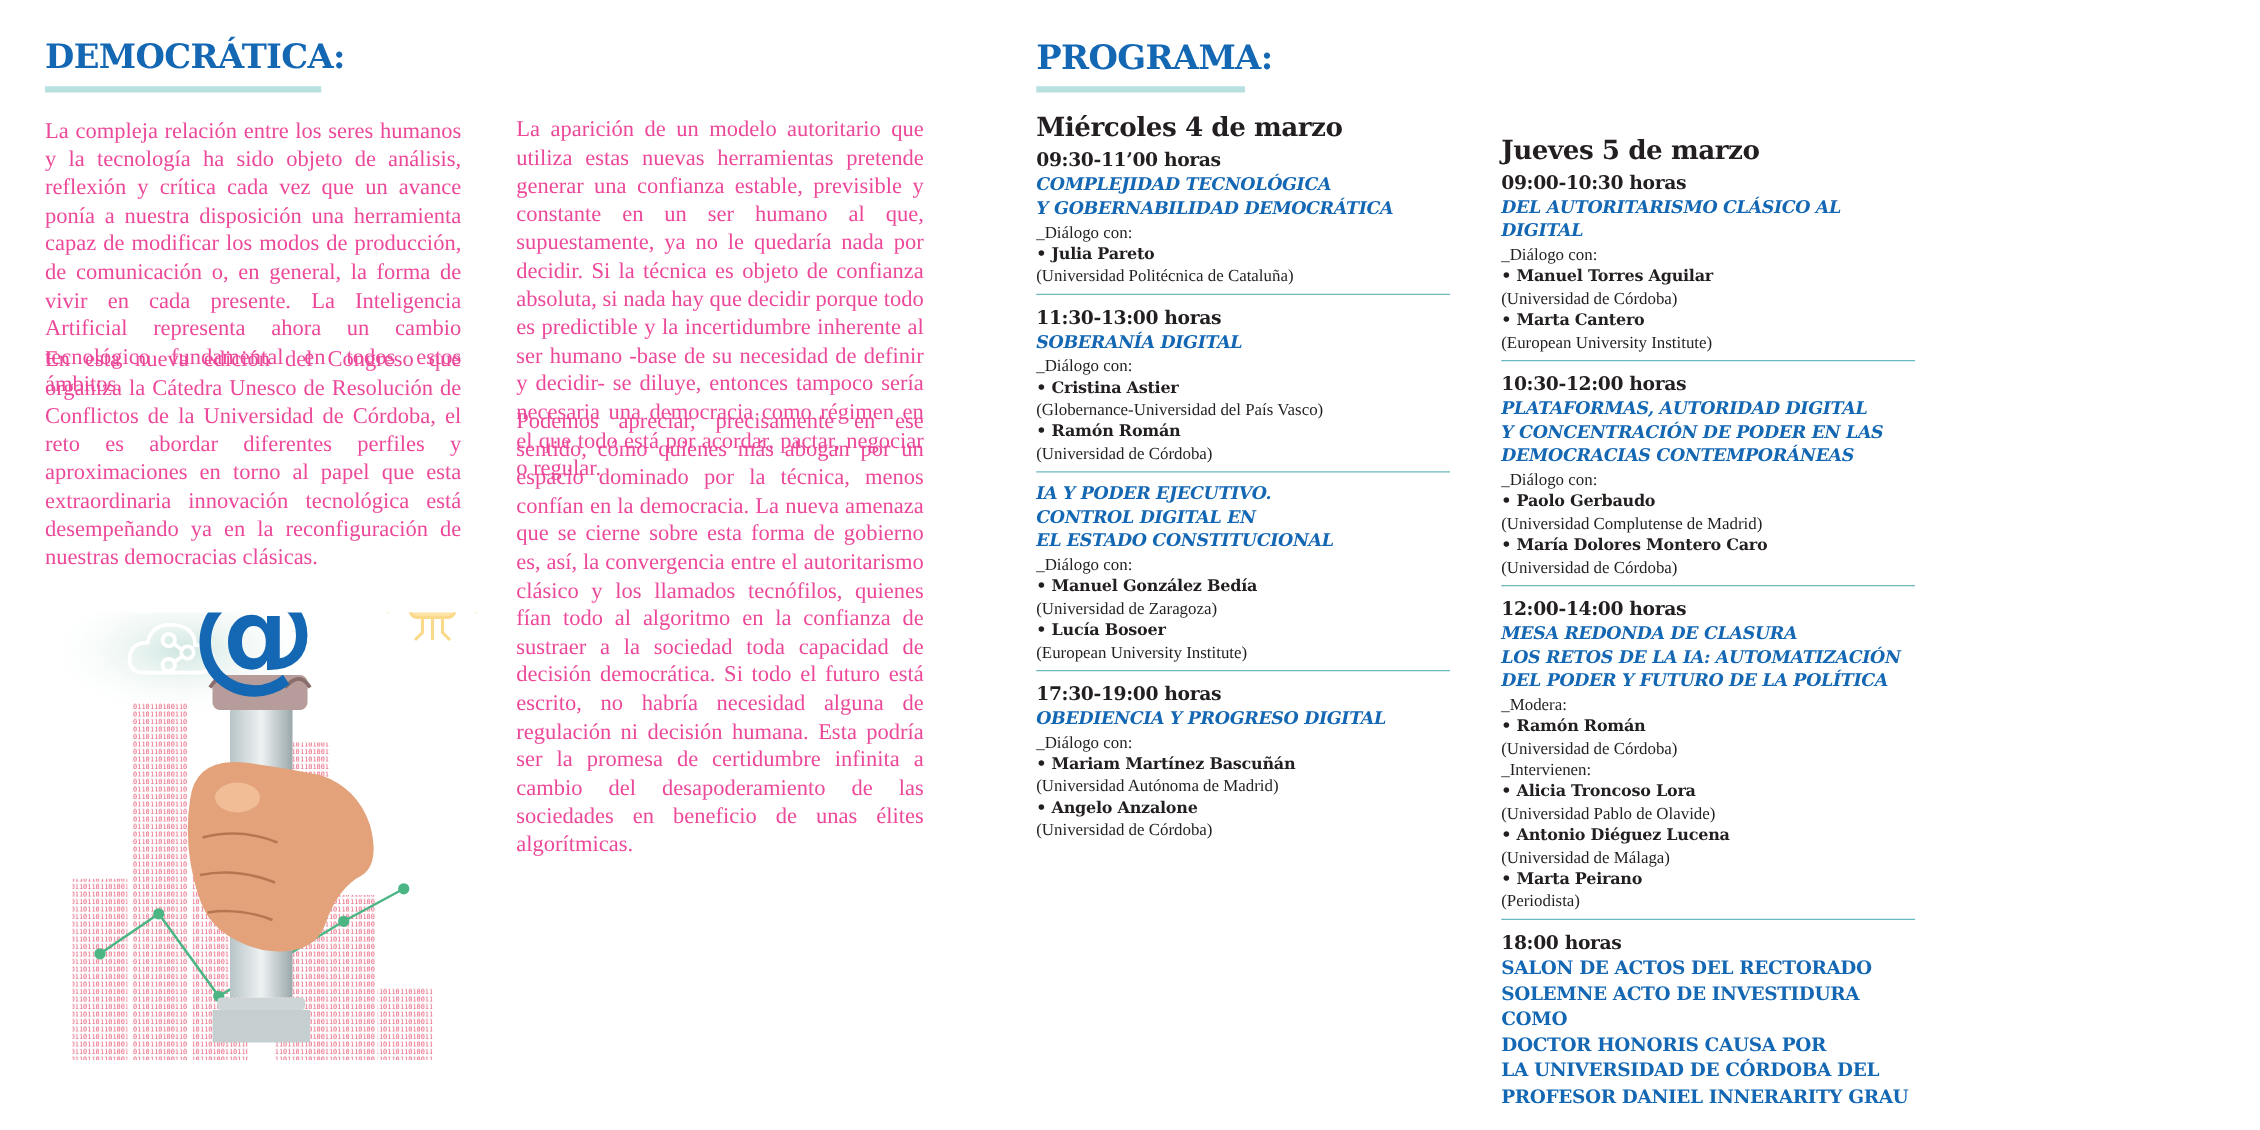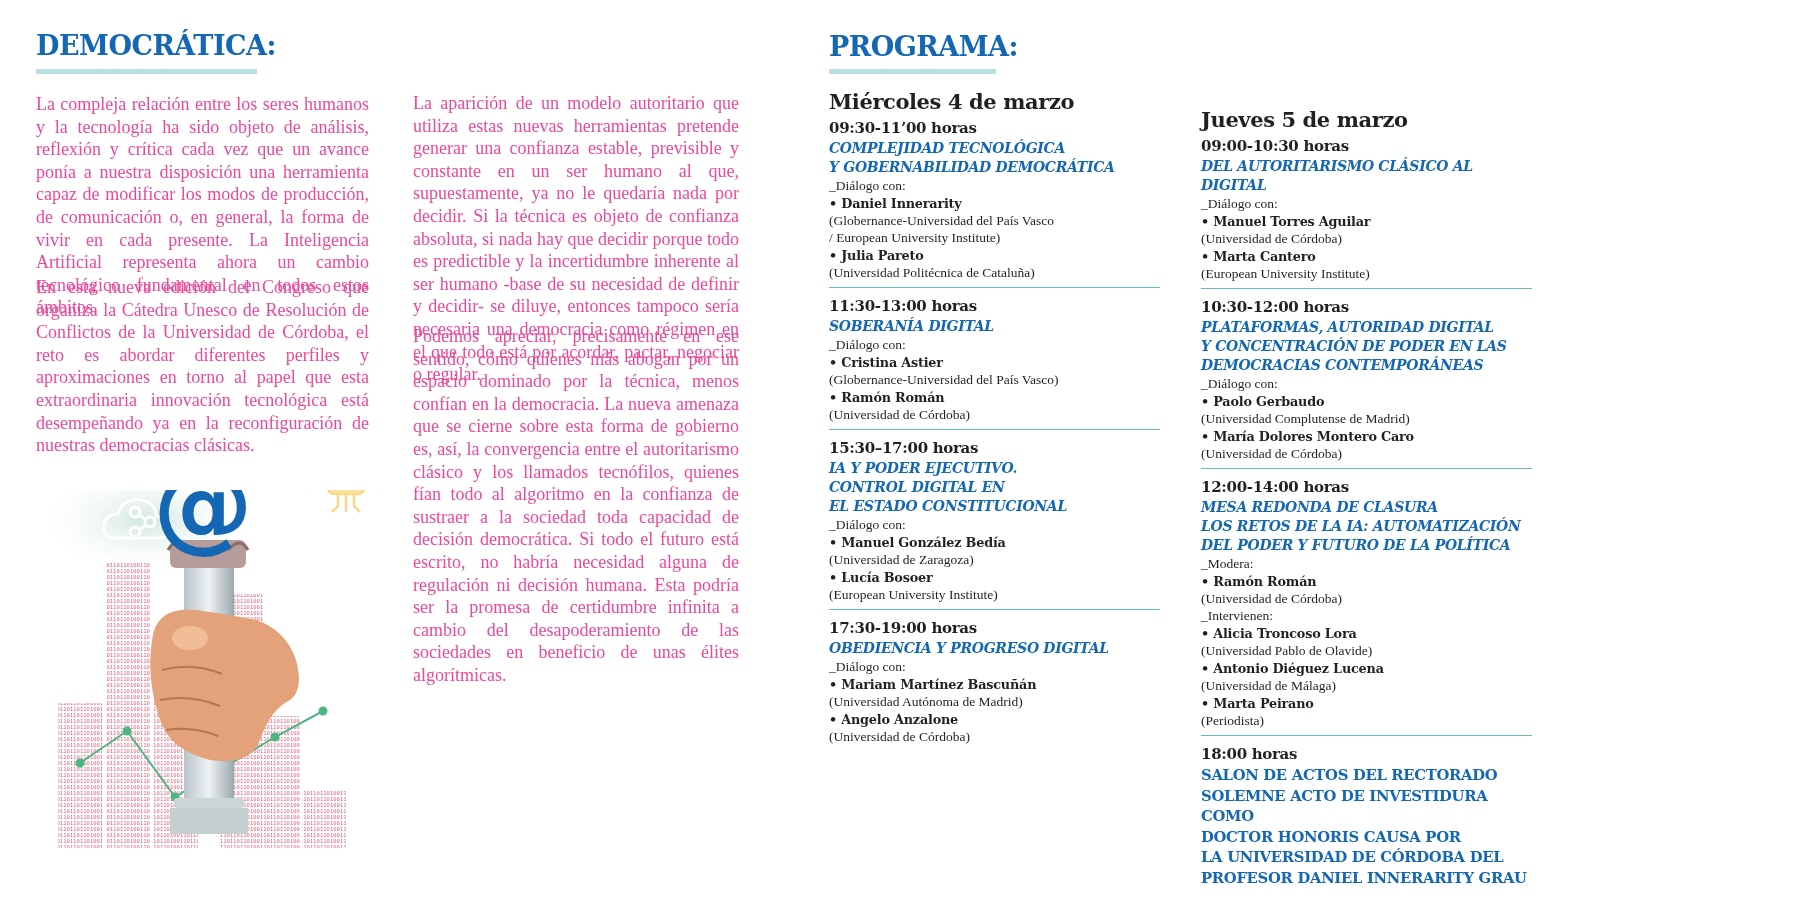--- a/index.html
+++ b/index.html
@@ -173,44 +173,38 @@
 <div class="title-bar" style="left:829px; top:69px; width:167px;"></div>
 
 <div class="day-col" id="day0" style="left:829px; top:89px; width:331px;">
     <h2 class="day-title">Miércoles 4 de marzo</h2>
     <div class="session">
       <div class="time">09:30-11’00 horas</div>
       <div class="s-title">COMPLEJIDAD TECNOLÓGICA
 Y GOBERNABILIDAD DEMOCRÁTICA</div>
       <div class="role">_Diálogo con:</div>
       <div class="speaker">
-        <div class="sp-name">• Daniel Innerarity</div>
-        <div class="sp-aff">(Globernance-Universidad del País Vasco
-/ European University Institute)</div>
-      </div>
-      <div class="speaker">
         <div class="sp-name">• Julia Pareto</div>
         <div class="sp-aff">(Universidad Politécnica de Cataluña)</div>
       </div>
     </div>
     <div class="session">
       <div class="time">11:30-13:00 horas</div>
       <div class="s-title">SOBERANÍA DIGITAL</div>
       <div class="role">_Diálogo con:</div>
       <div class="speaker">
         <div class="sp-name">• Cristina Astier</div>
         <div class="sp-aff">(Globernance-Universidad del País Vasco)</div>
       </div>
       <div class="speaker">
         <div class="sp-name">• Ramón Román</div>
         <div class="sp-aff">(Universidad de Córdoba)</div>
       </div>
     </div>
     <div class="session">
-      <div class="time">15:30–17:00 horas</div>
       <div class="s-title">IA Y PODER EJECUTIVO.
 CONTROL DIGITAL EN
 EL ESTADO CONSTITUCIONAL</div>
       <div class="role">_Diálogo con:</div>
       <div class="speaker">
         <div class="sp-name">• Manuel González Bedía</div>
         <div class="sp-aff">(Universidad de Zaragoza)</div>
       </div>
       <div class="speaker">
         <div class="sp-name">• Lucía Bosoer</div>

